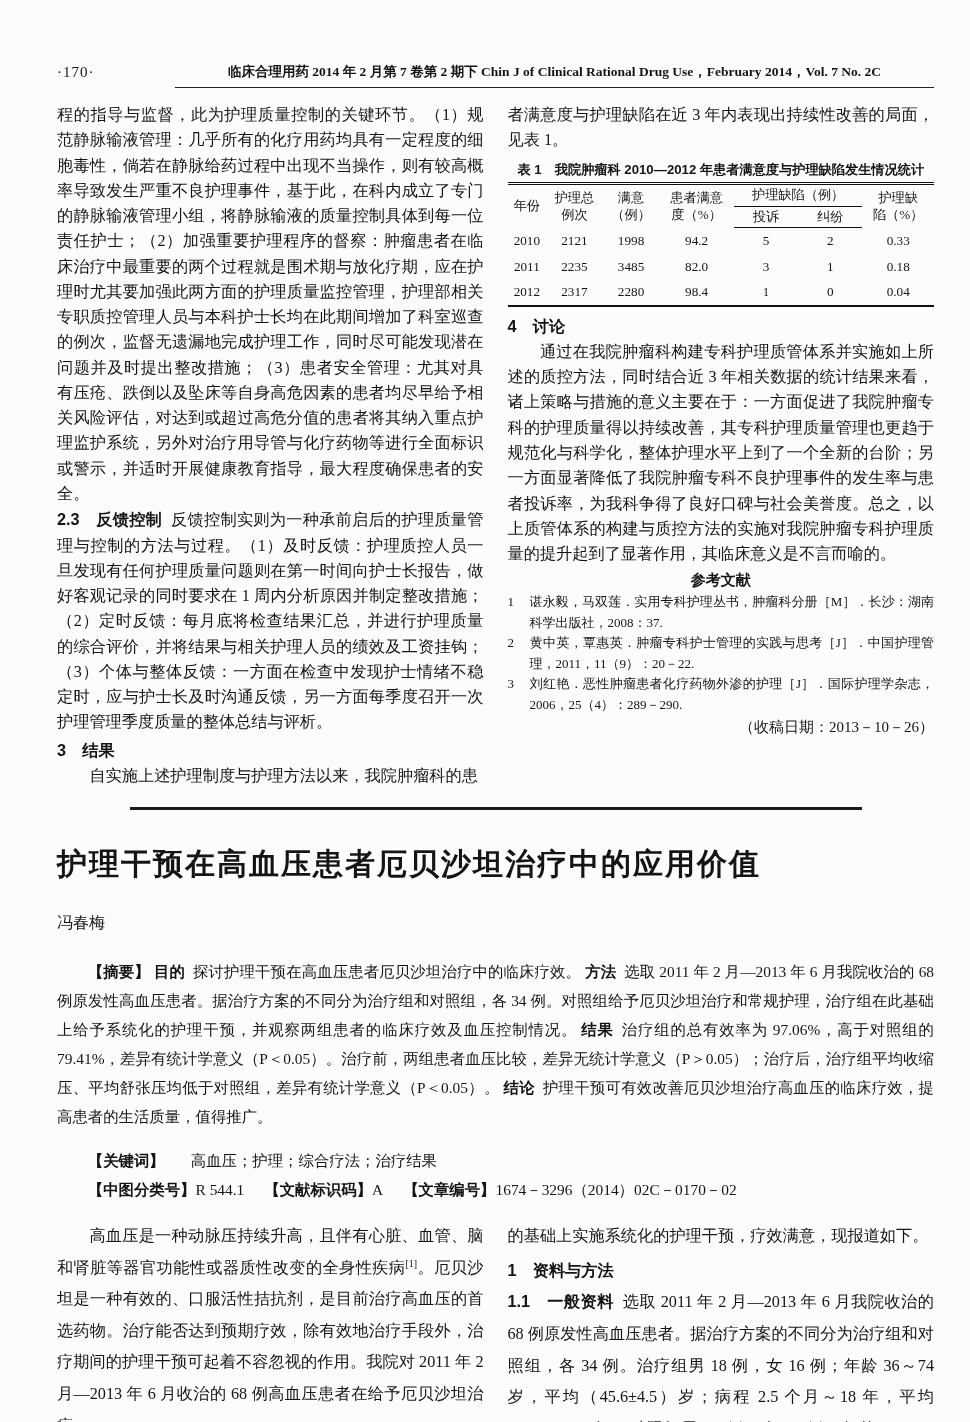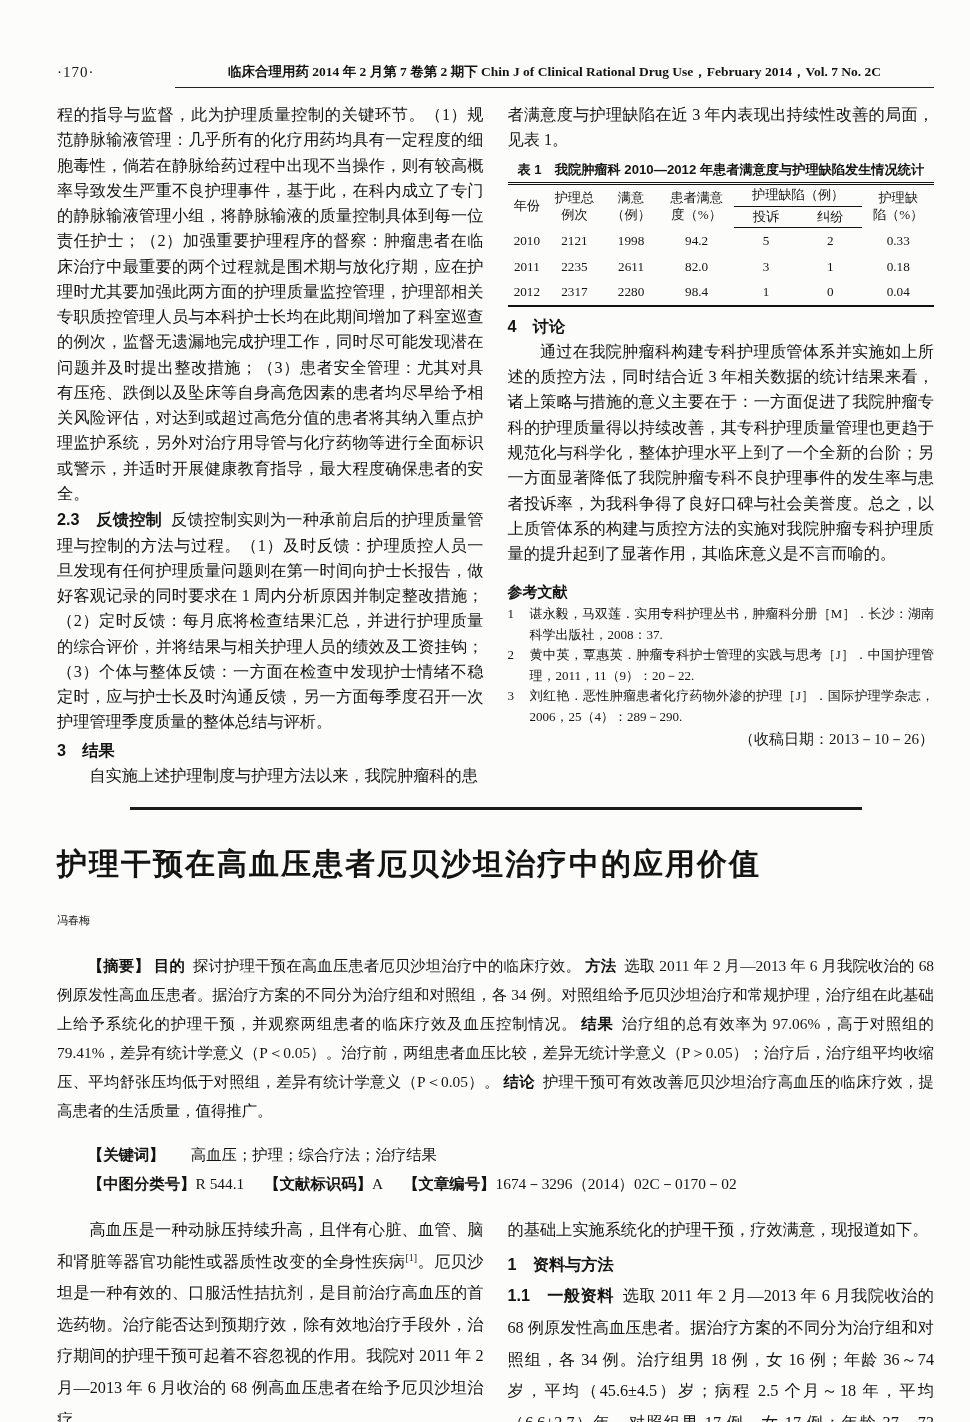--- a/index.html
+++ b/index.html
@@ -41,32 +41,32 @@
   }
   table.stats { width:100%; border-collapse:collapse; margin-top:3px; font-size:13.2px; }
   table.stats th, table.stats td { text-align:center; padding:2px 1px; font-weight:normal; }
   table.stats thead th { white-space:pre-line; line-height:1.25; vertical-align:middle; }
   table.stats thead tr:first-child th { border-top:3px double #111; }
   table.stats thead tr:last-child th { border-bottom:1.5px solid #111; }
   th.span-head { border-bottom:1px solid #111; }
   table.stats tbody tr:last-child td { border-bottom:2px solid #111; }
   table.stats tbody td { height:26px; }
   
-  .refs-title { font-weight:bold; font-family:"Liberation Sans", sans-serif; font-size:15px; margin:16px 0 2px; }
+  .refs-title { text-align:center; font-weight:bold; font-family:"Liberation Sans", sans-serif; font-size:15px; margin:4px 0 2px; }
   .ref-item { margin:0; font-size:13px; line-height:1.58; text-align:justify; padding-left:22px; text-indent:-22px; }
   .ref-num { display:inline-block; width:14px; text-indent:0; margin-right:8px; }
   .received { text-align:right; font-size:15px; margin-top:2px; }
   
   .article-divider { width:732px; height:3px; background:#1c1c1c; margin:18px auto 0; }
   
   .art2-title {
     margin:34px 0 0 0; font-size:30px; font-weight:bold; letter-spacing:2px;
     font-family:"Liberation Sans", sans-serif; line-height:1.3;
   }
-  .art2-author { margin-top:30px; font-size:11px; }
+  .art2-author { margin-top:30px; font-size:16px; }
   .abstract { margin-top:24px; font-size:15.4px; line-height:1.88; text-align:justify; text-indent:2em; }
   .abstract b, .kw-line b, .clc-line b { font-family:"Liberation Sans", sans-serif; font-weight:bold; }
   .abstract b.gap { margin:0 8px 0 4px; }
   .kw-line, .clc-line { margin:0; font-size:15.4px; line-height:1.88; text-indent:2em; }
   .kw-line b { margin-right:26px; }
   .clc-line .pair { margin-right:20px; }
   
   .bottom { margin-top:16px; }
   .bottom .body-text { line-height:1.95; }
   .bottom .sec-head { line-height:1.9; }
@@ -119,21 +119,21 @@
             <td>2121</td>
             <td>1998</td>
             <td>94.2</td>
             <td>5</td>
             <td>2</td>
             <td>0.33</td>
           </tr>
           <tr>
             <td>2011</td>
             <td>2235</td>
-            <td>2611</td>
+            <td>3485</td>
             <td>82.0</td>
             <td>3</td>
             <td>1</td>
             <td>0.18</td>
           </tr>
           <tr>
             <td>2012</td>
             <td>2317</td>
             <td>2280</td>
             <td>98.4</td>

